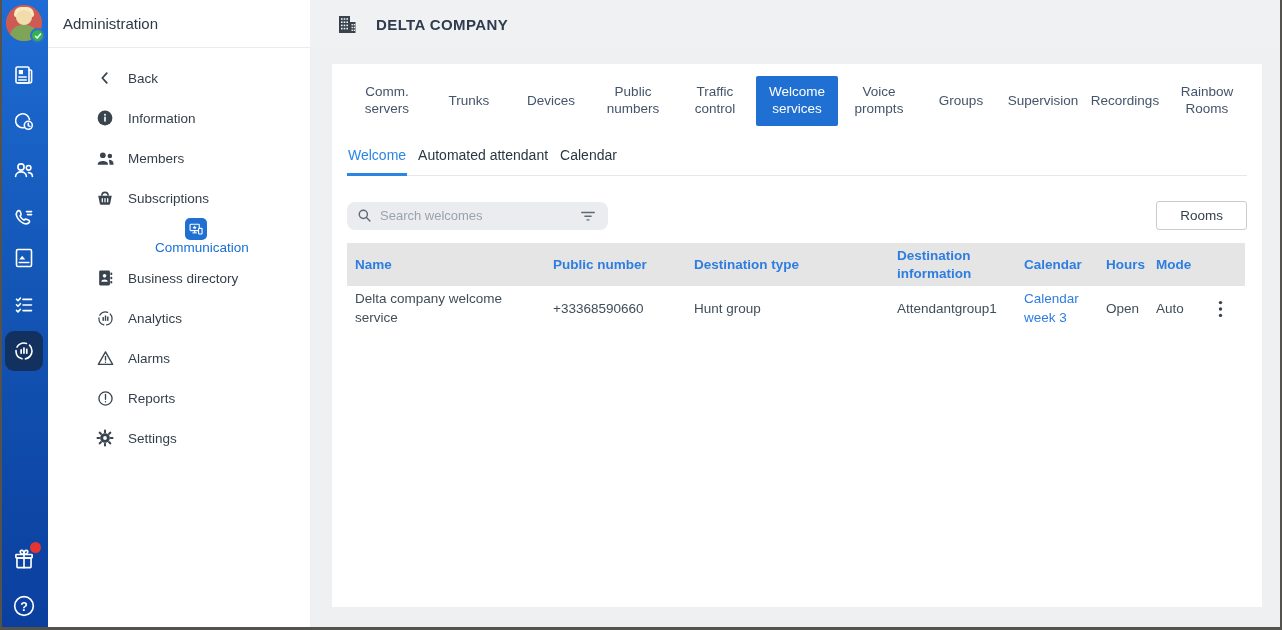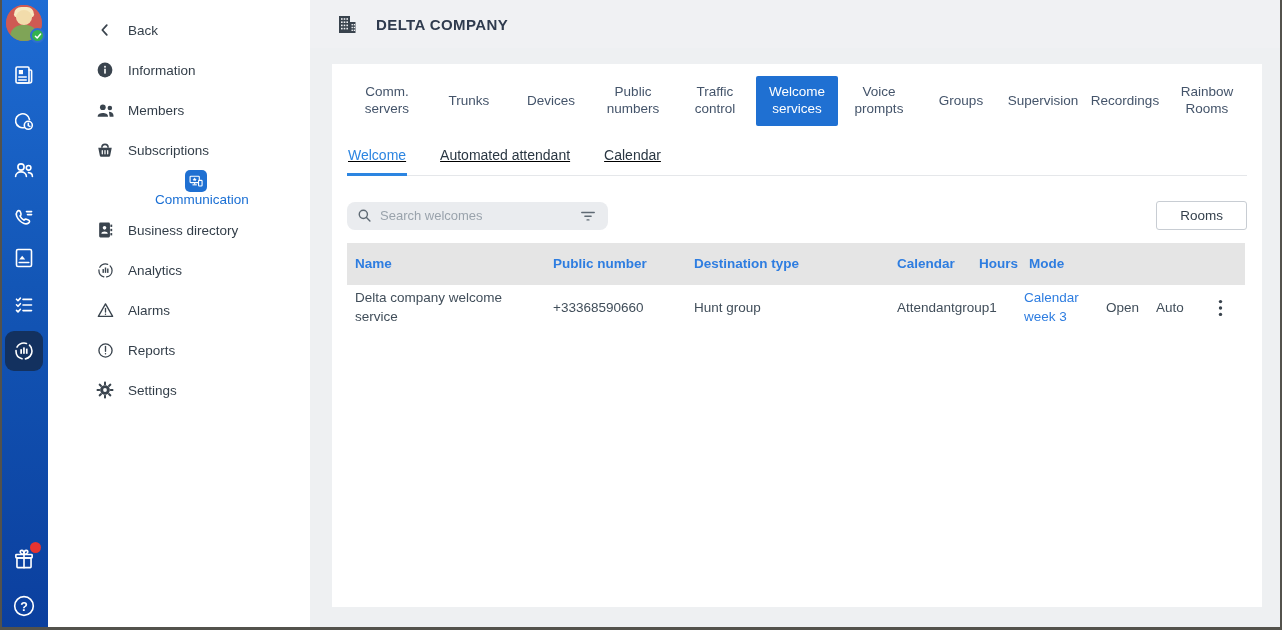--- a/index.html
+++ b/index.html
@@ -52,21 +52,21 @@
 
   .card { position:absolute; left:22px; top:64px; width:930px; height:543px; background:#ffffff; }
 
   
   .tabstrip { display:flex; margin:12px 14px 0 14px; }
   .tab { flex:1 1 0; min-height:50px; display:flex; align-items:center; justify-content:center;
     text-align:center; padding:4px 5px; font-size:13.5px; line-height:1.25; color:#44546a; cursor:pointer; }
   .tab.active { background:#1f70d2; color:#ffffff; border-radius:2px; }
 
   
-  .subtabs { display:flex; gap:32px; margin:21px 15px 0; border-bottom:1px solid #e5e7ea;text-decoration:underline; }
+  .subtabs { display:flex; gap:10px; margin:21px 15px 0; border-bottom:1px solid #e5e7ea; }
   .subtab { padding:0 1px 10px; font-size:14px; color:#2a3743; cursor:pointer; border-bottom:3px solid transparent; margin-bottom:-1px; }
   .subtab.active { color:#2c85e1; border-bottom-color:#2c85e1; }
 
   
   .toolbar { display:flex; justify-content:space-between; align-items:center; margin:25px 15px 0; height:29px; }
   .search-box { width:261px; height:28px; background:#eaecef; border-radius:8px;
     display:flex; align-items:center; padding:0 10px; cursor:text; }
   .search-box input { flex:1; border:none; background:transparent; outline:none;
     font-family:"Liberation Sans", sans-serif; font-size:13px; color:#3c4650; margin-left:8px; }
   .search-box input::placeholder { color:#9aa3ac; font-weight:300; }
@@ -190,20 +190,21 @@
 
     <div class="rail-slot" style="top:593px;">
       <svg width="26" height="26" viewBox="0 0 24 24" fill="none">
         <circle cx="12" cy="12" r="8.6" stroke="#ffffff" stroke-width="1.5"></circle>
         <text x="12" y="16.2" text-anchor="middle" font-family="Liberation Sans, sans-serif" font-size="11.5" font-weight="bold" fill="#ffffff">?</text>
       </svg>
     </div>
   </div>
 
   <div class="nav-panel">
+    <div class="nav-title">Administration</div>
     <div class="nav-list">
 
       <div class="nav-item">
         <span class="nav-icon">
           <svg width="16" height="16" viewBox="0 0 18 18" fill="none" stroke="#39434d" stroke-width="2" stroke-linecap="round" stroke-linejoin="round">
               <polyline points="11,3.5 6,9 11,14.5"></polyline>
             </svg>
         </span>
         <span>Back</span>
       </div>
@@ -405,20 +406,21 @@
           </span>
         </div>
         <button class="create-btn">Rooms</button>
       </div>
 
       <div class="table">
         <div class="thead">
           <div class="th c-name">Name</div>
           <div class="th c-pub">Public number</div>
           <div class="th c-dtype">Destination type</div>
+          <div class="th c-dinfo">Destination information</div>
           <div class="th c-cal">Calendar</div>
           <div class="th c-hours">Hours</div>
           <div class="th c-mode">Mode</div>
           <div class="th c-act"></div>
         </div>
 
         <div class="trow">
           <div class="td c-name">Delta company welcome service</div>
           <div class="td c-pub">+33368590660</div>
           <div class="td c-dtype">Hunt group</div>

